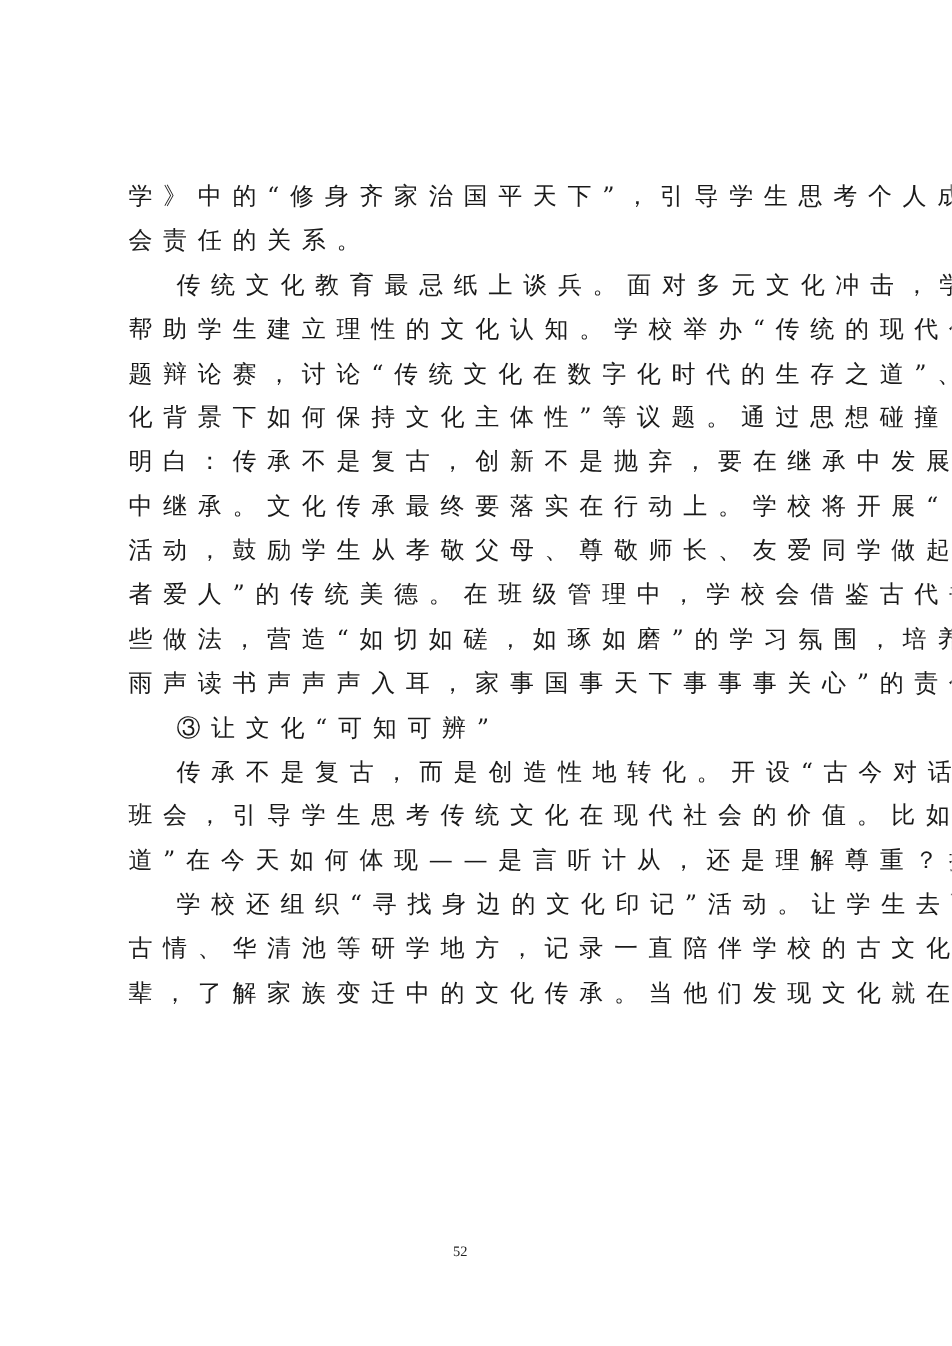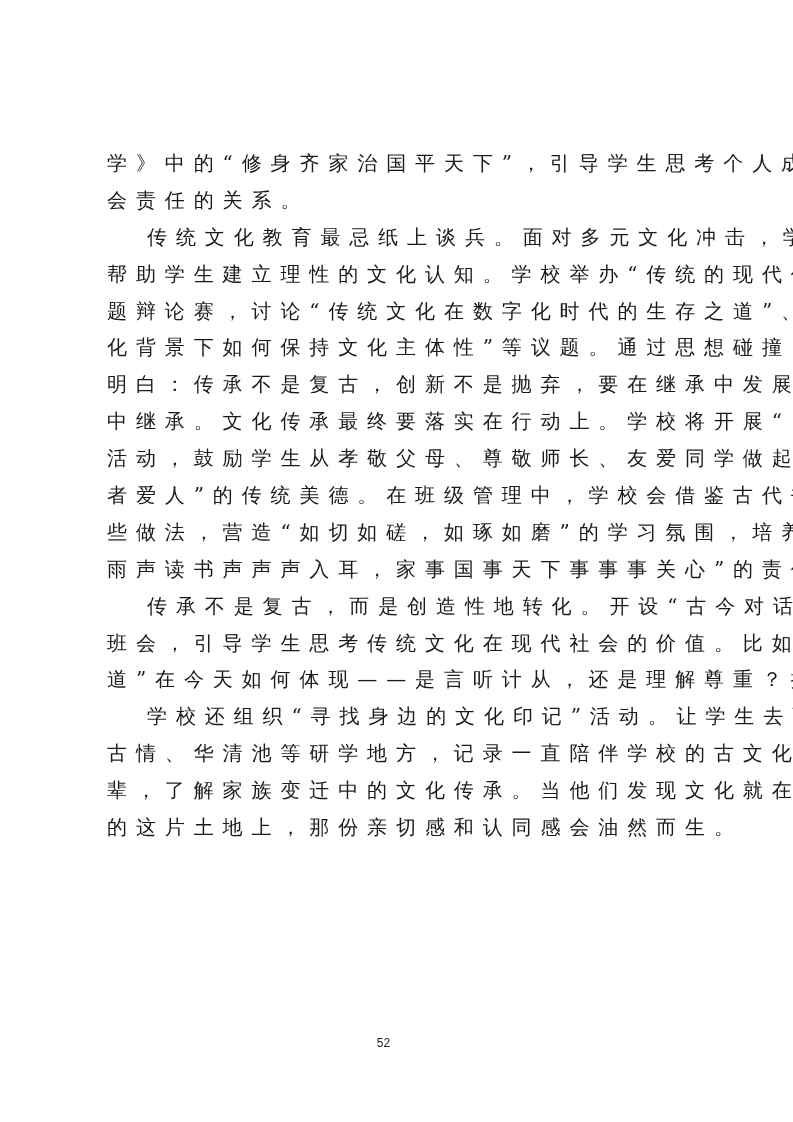--- a/index.html
+++ b/index.html
@@ -4,41 +4,41 @@
 <style>
   html, body { margin: 0; padding: 0; background: #ffffff; }
   body { width: 793px; height: 1122px; position: relative; overflow: hidden;
          font-family: "DejaVu Serif", "Liberation Serif", serif; color: #1a1a1a; }
   .page { position: absolute; left: 0; top: 0; width: 793px; height: 1122px; }
   .body-text { position: absolute; left: 107px; top: 145px; width: 590px; }
   .line { height: 36.9px; line-height: 36.9px; font-size: 20px; letter-spacing: 8.9px;
           white-space: nowrap; overflow: visible; }
   .indent { padding-left: 40px; }
   .page-number { position: absolute; left: 0; width: 767px; top: 1036px; text-align: center;
-                 font-family: Liberation Sans, sans-serif; font-size: 12px; color: #222; }
+                 font-family: Liberation Serif, serif; font-size: 12px; color: #222; }
 </style>
 </head>
 <body>
 
 <div class="page">
   <div class="body-text">
     <div class="line">学》中的“修身齐家治国平天下”，引导学生思考个人成长与社</div>
     <div class="line">会责任的关系。</div>
     <div class="line indent">传统文化教育最忌纸上谈兵。面对多元文化冲击，学校需要</div>
     <div class="line">帮助学生建立理性的文化认知。学校举办“传统的现代价值”主</div>
     <div class="line">题辩论赛，讨论“传统文化在数字化时代的生存之道”、“全球</div>
     <div class="line">化背景下如何保持文化主体性”等议题。通过思想碰撞，让学生</div>
     <div class="line">明白：传承不是复古，创新不是抛弃，要在继承中发展，在发展</div>
     <div class="line">中继承。文化传承最终要落实在行动上。学校将开展“日行一善”</div>
     <div class="line">活动，鼓励学生从孝敬父母、尊敬师长、友爱同学做起，践行“仁</div>
     <div class="line">者爱人”的传统美德。在班级管理中，学校会借鉴古代书院的一</div>
     <div class="line">些做法，营造“如切如磋，如琢如磨”的学习氛围，培养“风声</div>
     <div class="line">雨声读书声声声入耳，家事国事天下事事事关心”的责任担当。</div>
+    <div class="line indent">③让文化“可知可辨”</div>
     <div class="line indent">传承不是复古，而是创造性地转化。开设“古今对话”主题</div>
     <div class="line">班会，引导学生思考传统文化在现代社会的价值。比如讨论“孝</div>
     <div class="line">道”在今天如何体现——是言听计从，还是理解尊重？探讨“工</div>
     <div class="line indent">学校还组织“寻找身边的文化印记”活动。让学生去西安千</div>
     <div class="line">古情、华清池等研学地方，记录一直陪伴学校的古文化；采访长</div>
     <div class="line">辈，了解家族变迁中的文化传承。当他们发现文化就在自己生活</div>
-    <div class="line">的这片土地上，那份亲切感和认同感会油然而生。</div>
   </div>
   <div class="page-number">52</div>
 </div>
 
 </body></html>

